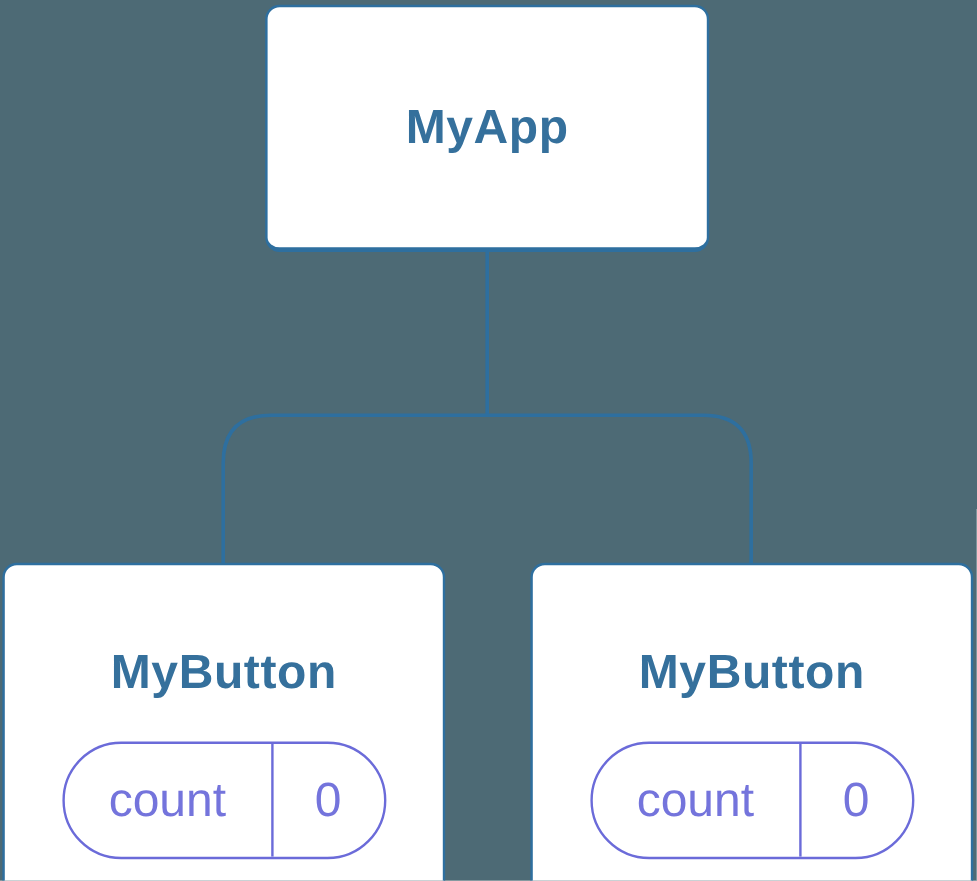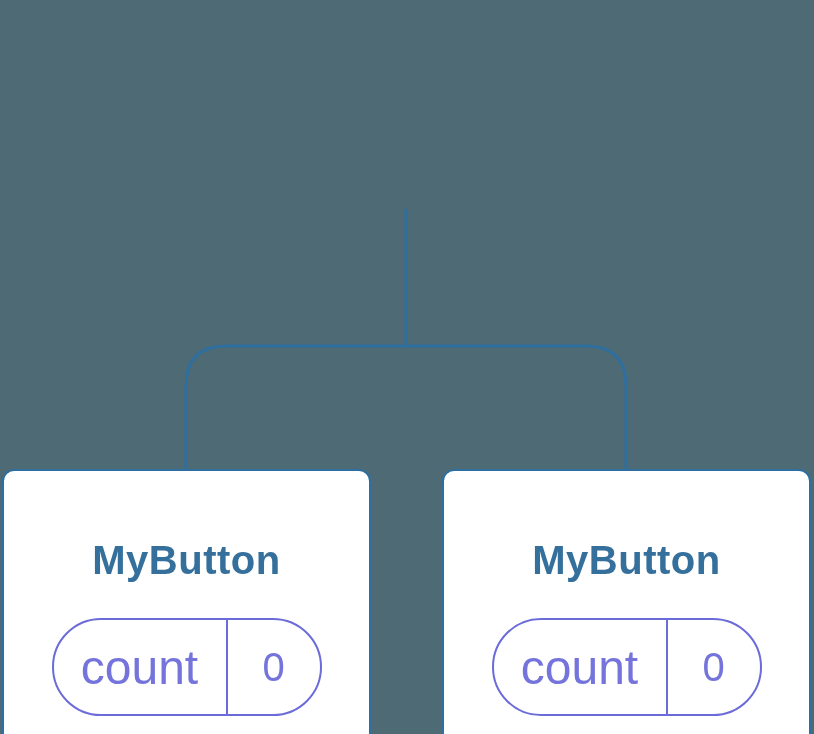--- a/index.html
+++ b/index.html
@@ -64,21 +64,21 @@
     align-items: stretch;
     overflow: hidden;
     background: #ffffff;
   }
   .state-key {
     flex: 1;
     display: flex;
     align-items: center;
     justify-content: center;
     color: #7474dc;
-    font-size: 48px;
+    font-size: 40px;
     font-weight: 400;
   }
   .state-divider {
     width: 2px;
     background: #6b6bd9;
   }
   .state-value {
     width: 92px;
     display: flex;
     align-items: center;
@@ -91,20 +91,23 @@
 </head>
 <body>
 
 <div class="stage">
 
   <svg class="connectors" width="814" height="734" viewBox="0 0 814 734">
     <path d="M 406 209 L 406 346" fill="none" stroke-width="3" stroke="#2e6f9f"></path>
     <path d="M 186 470 L 186 386 Q 186 346 226 346 L 586 346 Q 626 346 626 386 L 626 470" fill="none" stroke-width="3" stroke="#2e6f9f"></path>
   </svg>
 
+  <div class="card card-root">
+    <div class="card-title">MyApp</div>
+  </div>
 
   <div class="card card-child card-child-left">
     <div class="card-title">MyButton</div>
     <div class="state-pill">
       <div class="state-key">count</div>
       <div class="state-divider"></div>
       <div class="state-value">0</div>
     </div>
   </div>
 

